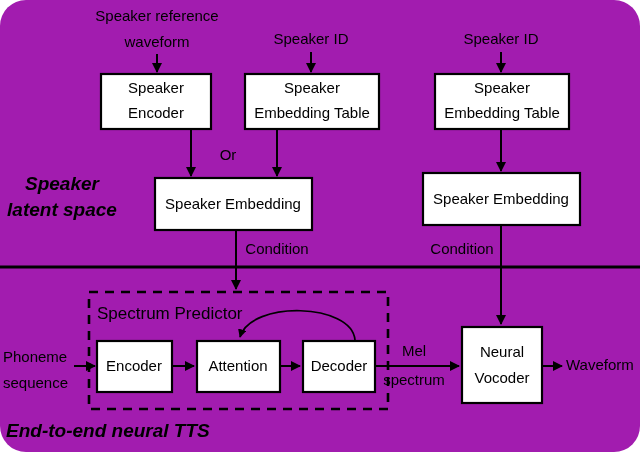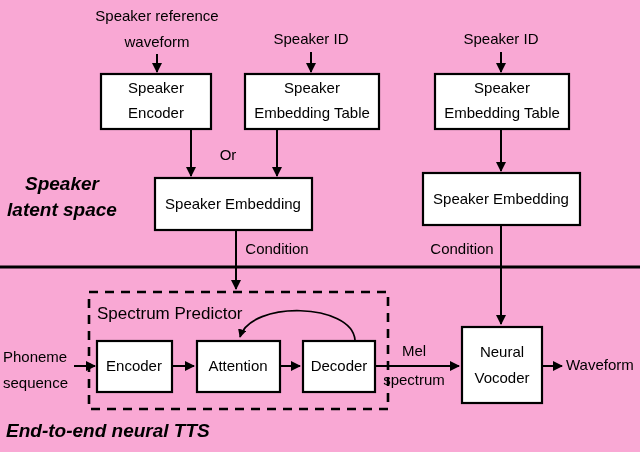--- a/index.html
+++ b/index.html
@@ -4,23 +4,24 @@
 <style>
   html, body {
     margin: 0;
     padding: 0;
     background: #ffffff;
   }
   #page {
     position: relative;
     width: 640px;
     height: 452px;
-    background: #f9a8d4;
+    background: #a21caf;
     overflow: hidden;
     font-family: "Liberation Sans", sans-serif;
+    border-radius: 26px;
   }
   #diagram {
     position: absolute;
     left: 0;
     top: 0;
     width: 640px;
     height: 452px;
   }
   text {
     font-family: "Liberation Sans", sans-serif;

